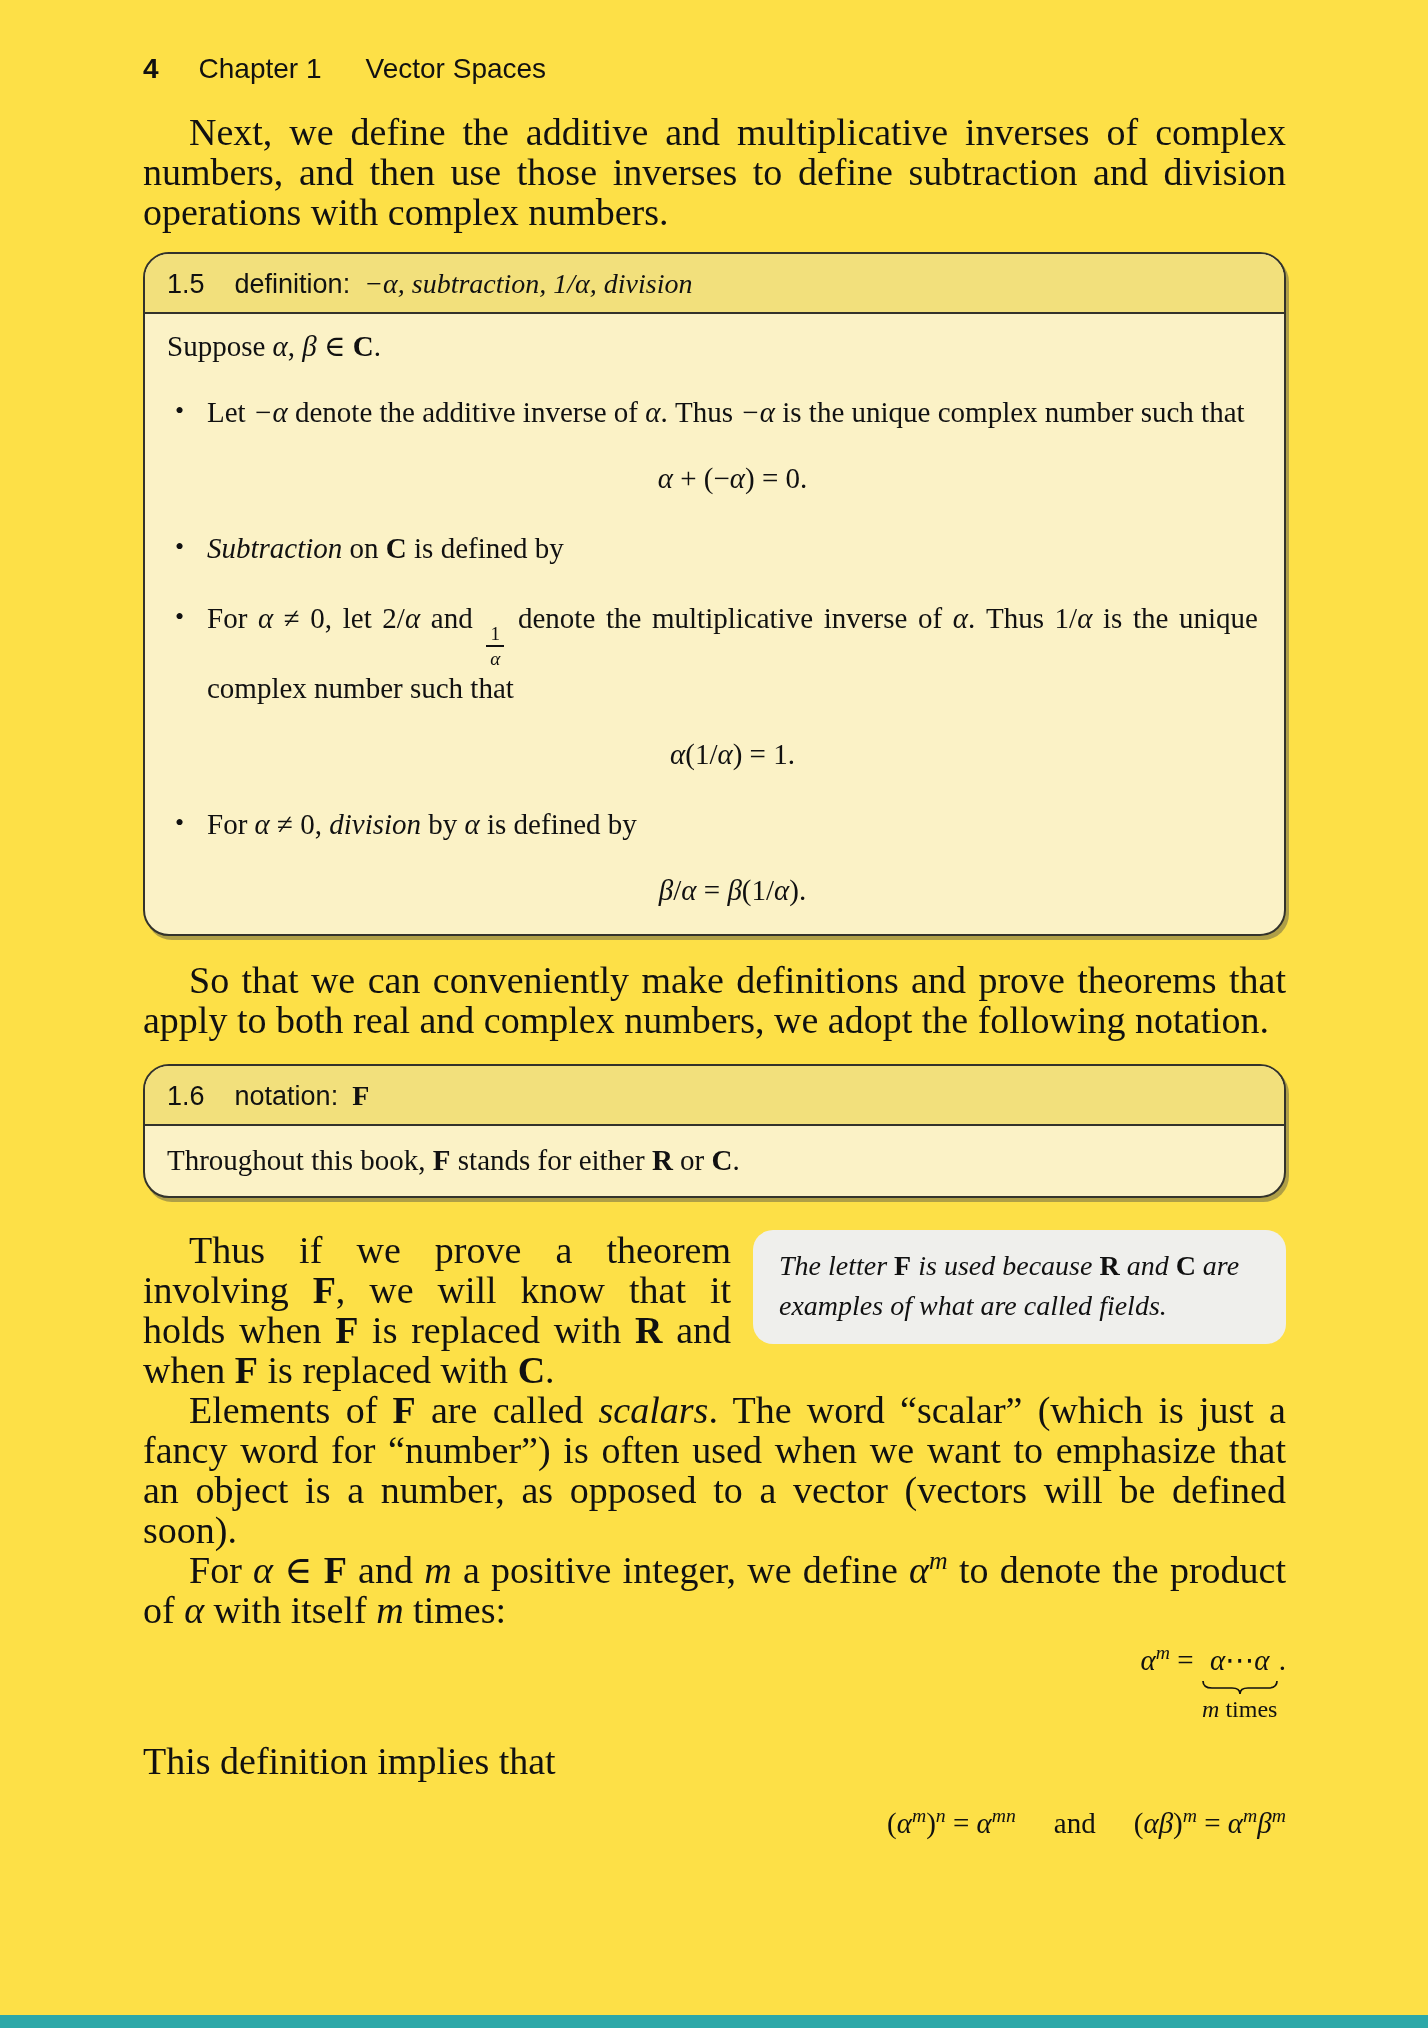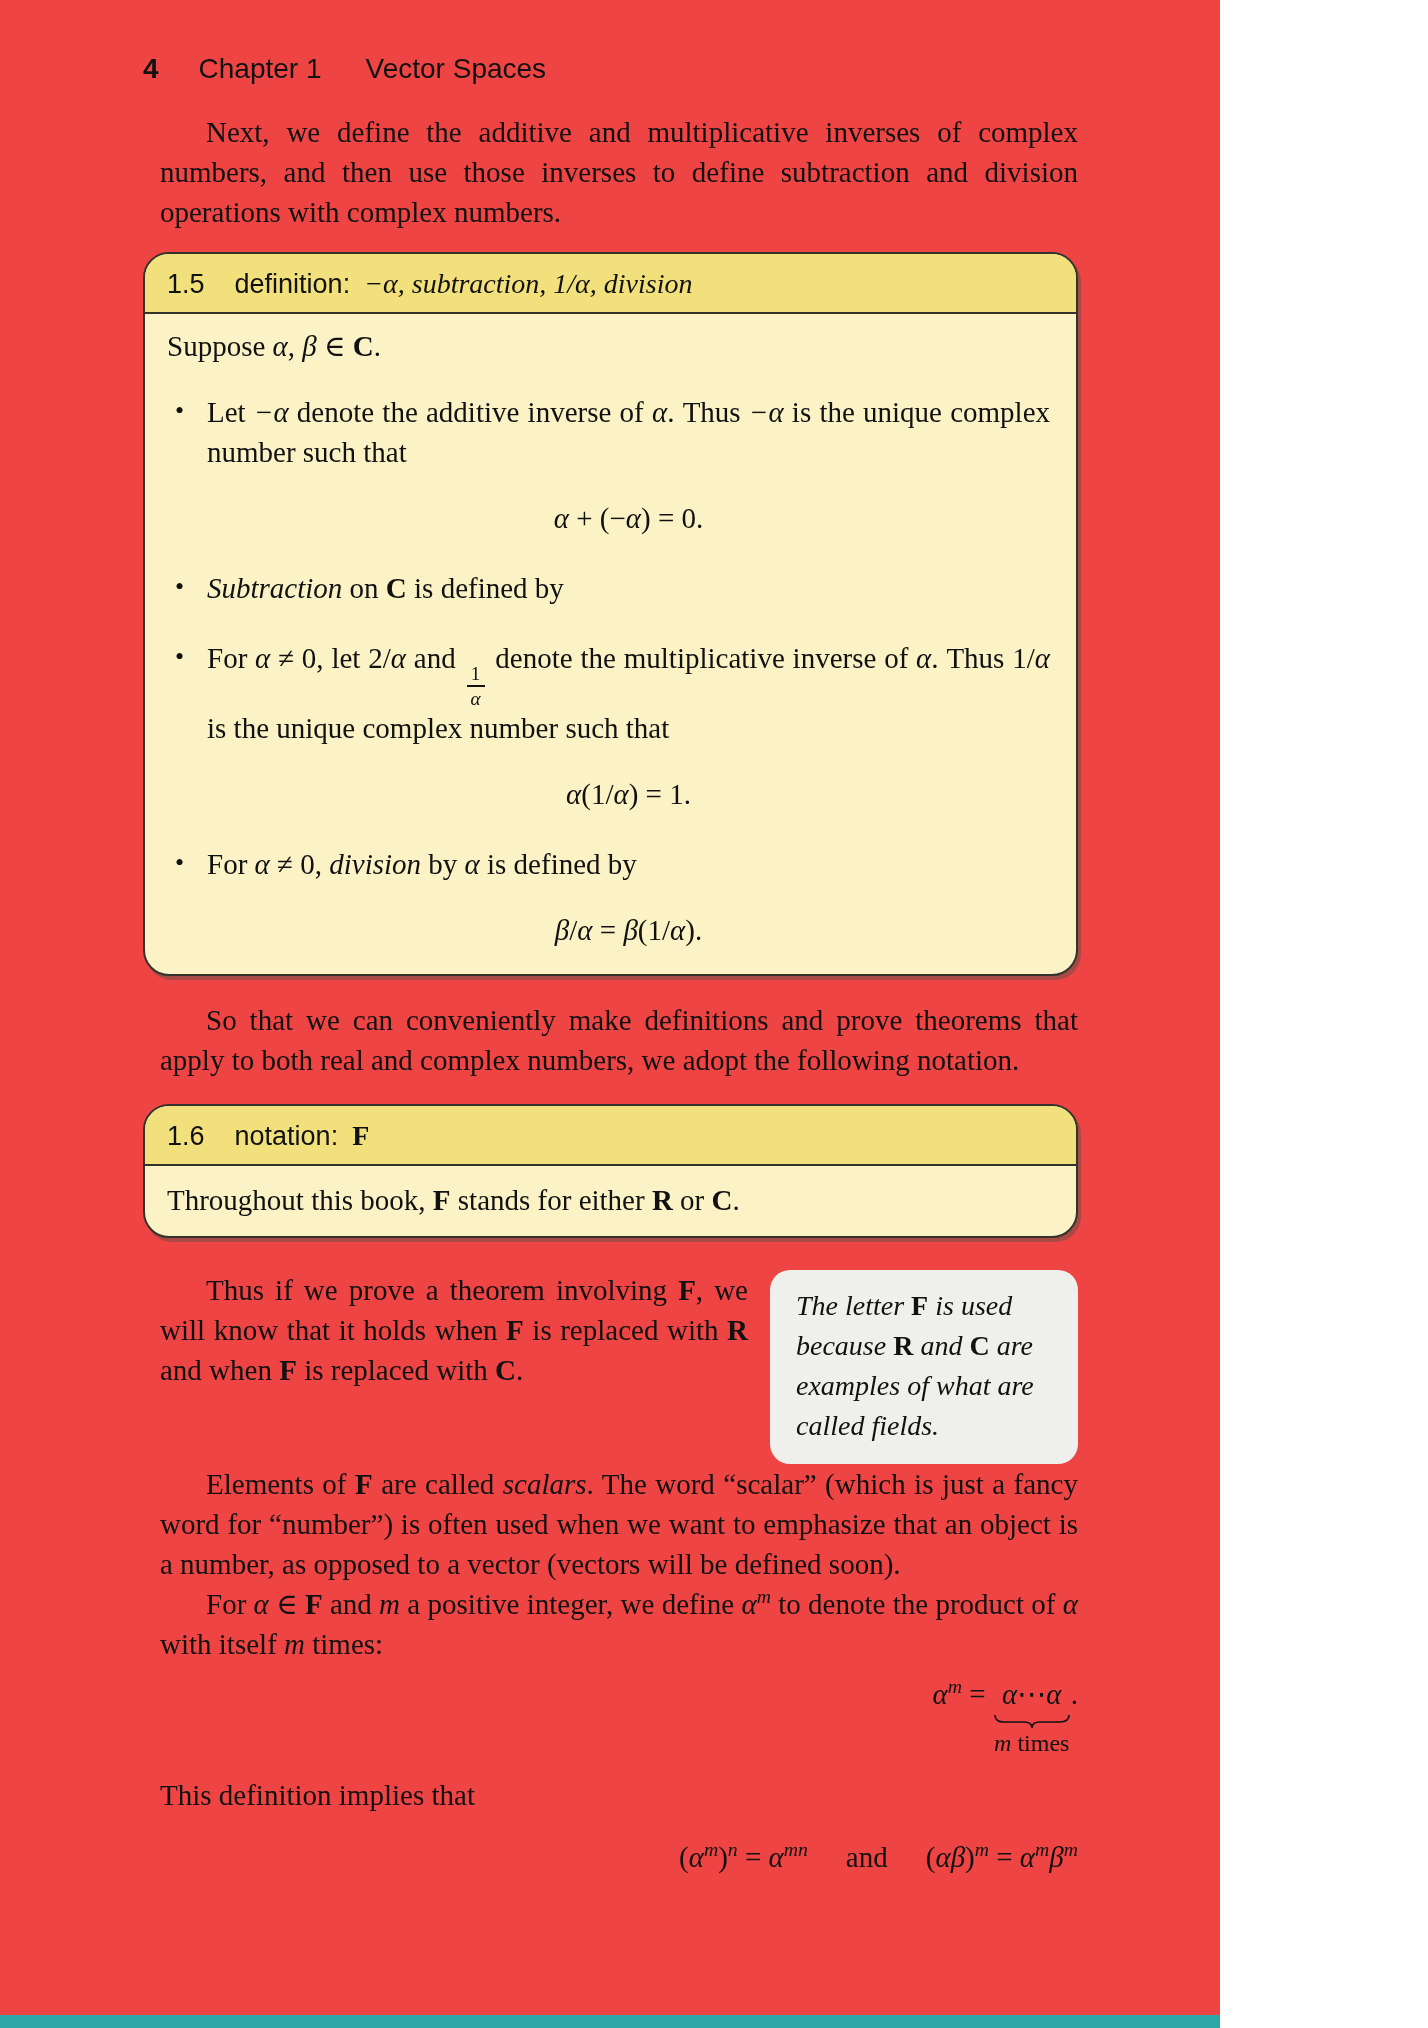--- a/index.html
+++ b/index.html
@@ -1,29 +1,29 @@
 <!DOCTYPE html>
 <html style="--text: #111111; --box_header_bg: #F2E07C; --box_body_bg: #FBF2C6; --box_border: #33332B; --note_bg: #EFEFEC; --accent_bar: #2DA8A8;"><head>
 <meta charset="utf-8">
 <style>
   * { margin:0; padding:0; box-sizing:border-box; }
   html,body { background:#ffffff; }
   .page {
-    position:relative; width:1220px; height:2028px; background:#ef4444;
+    position:relative; width:1428px; height:2028px; background:#fde047;
     font-family:"Liberation Serif","DejaVu Serif","DejaVu Sans",serif;
     color:var(--text,#111); overflow:hidden;
   }
   .content { padding:0 142px 0 143px; }
 
   .page-header { margin-top:52px; font-family:"Liberation Sans","DejaVu Sans",sans-serif;
     font-size:28px; line-height:34px; }
   .page-header .pnum { font-weight:bold; margin-right:40px; }
   .page-header .chap { margin-right:44px; }
 
-  .para { font-size:29px; line-height:40px; text-align:justify;margin-left:17px; }
+  .para { font-size:38px; line-height:40px; text-align:justify; }
   .indent { text-indent:46px; }
 
   
   .ybox { margin-top:20px; border:2px solid var(--box_border,#33332b); border-radius:26px;
     box-shadow:3px 4px 0 rgba(80,80,70,0.45); overflow:hidden; background:var(--box_body_bg,#FBF2C6); }
   .ybox-header { background:var(--box_header_bg,#F2E07C); border-bottom:2px solid var(--box_border,#33332b);
     padding:13px 22px 11px 22px; font-size:27px; line-height:34px; }
   .ybox-header .bnum { font-family:"Liberation Sans","DejaVu Sans",sans-serif; margin-right:30px; }
   .ybox-header .bkind { font-family:"Liberation Sans","DejaVu Sans",sans-serif; margin-right:14px; }
   .ybox-header .btitle { font-size:28px; }

